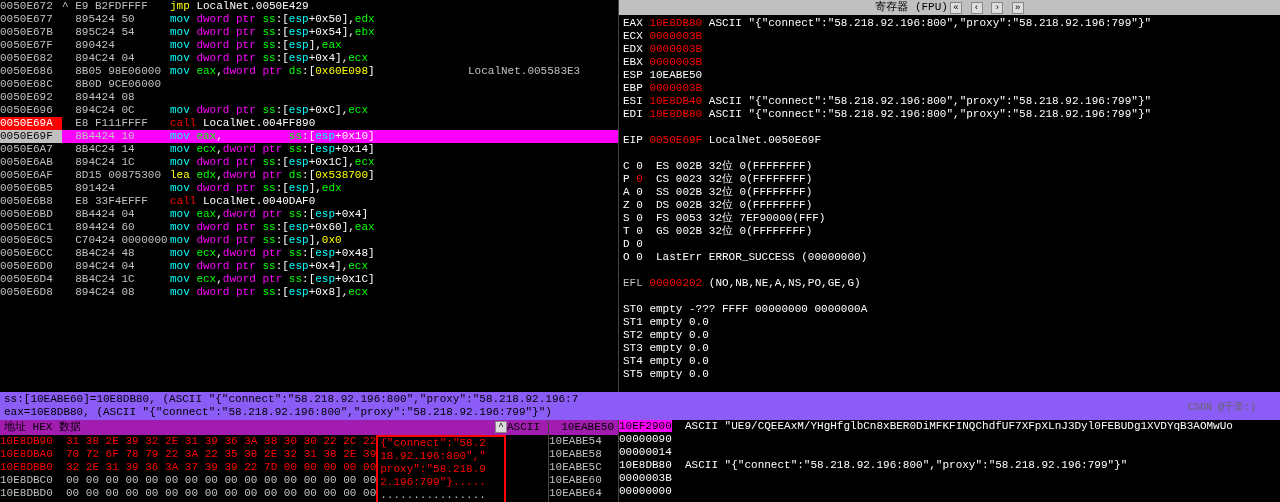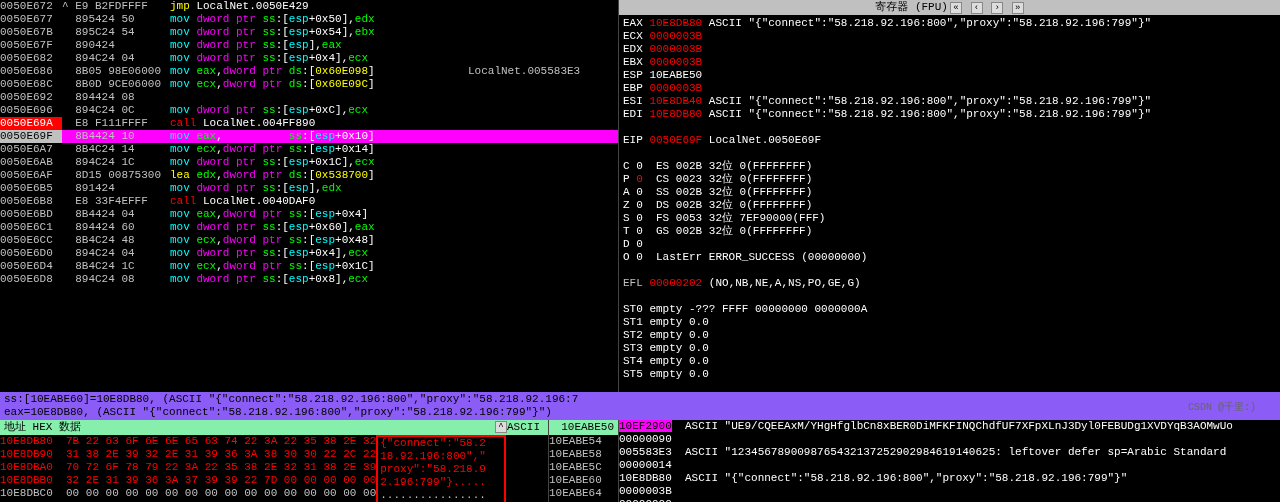--- a/index.html
+++ b/index.html
@@ -15,53 +15,54 @@
 .hl-gray{background:#c0c0c0;color:#000}
 .hl-magenta{background:#f0f;color:#000}
 .y{color:#ff0}.r{color:#f00}.g{color:#0f0}.c{color:#0ff}.w{color:#fff}.m{color:#f0f}
 .reg-panel{width:662px;background:#000;border-left:1px solid #444}
 .reg-title{background:#c0c0c0;color:#000;padding:1px 4px;display:flex;justify-content:center;align-items:center}
 .reg-body{padding:2px 4px}
 .reg-line{white-space:pre}
 .status-bar{background:#8b5cf6;color:#000;padding:1px 4px;height:28px;white-space:pre;overflow:hidden;font-size:11px}
 .bottom{display:flex;height:82px}
 .hex-panel{width:548px;background:#000}
-.hex-hdr{background:#86efac;color:#000;padding:1px 4px}
+.hex-hdr{background:#a21caf;color:#000;padding:1px 4px}
 .hex-row{white-space:pre;color:#c0c0c0}
 .hex-row.r0{color:#f00}
 .ascii-box{border:2px solid #f00;padding:0 2px;width:130px}
 .stack-panel{width:70px;background:#000;border-left:1px solid #444}
 .mem-panel{flex:1;background:#000;border-left:1px solid #444}
 .mem-row{white-space:pre}
 .btn{display:inline-block;width:12px;height:12px;background:#ddd;border:1px solid #888;margin-left:2px;text-align:center;font-size:9px;line-height:10px;color:#000}
 .watermark{position:absolute;right:24px;bottom:88px;font-size:10px;color:#666}
 </style>
 </head>
 <body>
 
 <div class="main">
   <div class="disasm" id="disasm">
       <div class="row"><span class="addr">0050E672</span><span class="bytes">^ E9 B2FDFFFF</span><span class="instr"><span class="y">jmp </span><span class="w">LocalNet.0050E429</span></span><span class="comment"></span></div>
       <div class="row"><span class="addr">0050E677</span><span class="bytes">  895424 50</span><span class="instr"><span class="c">mov </span><span class="m">dword ptr </span><span class="g">ss</span><span class="w">:[</span><span class="c">esp</span><span class="w">+0x50],</span><span class="g">edx</span></span><span class="comment"></span></div>
       <div class="row"><span class="addr">0050E67B</span><span class="bytes">  895C24 54</span><span class="instr"><span class="c">mov </span><span class="m">dword ptr </span><span class="g">ss</span><span class="w">:[</span><span class="c">esp</span><span class="w">+0x54],</span><span class="g">ebx</span></span><span class="comment"></span></div>
       <div class="row"><span class="addr">0050E67F</span><span class="bytes">  890424</span><span class="instr"><span class="c">mov </span><span class="m">dword ptr </span><span class="g">ss</span><span class="w">:[</span><span class="c">esp</span><span class="w">],</span><span class="g">eax</span></span><span class="comment"></span></div>
       <div class="row"><span class="addr">0050E682</span><span class="bytes">  894C24 04</span><span class="instr"><span class="c">mov </span><span class="m">dword ptr </span><span class="g">ss</span><span class="w">:[</span><span class="c">esp</span><span class="w">+0x4],</span><span class="g">ecx</span></span><span class="comment"></span></div>
       <div class="row"><span class="addr">0050E686</span><span class="bytes">  8B05 98E06000</span><span class="instr"><span class="c">mov </span><span class="g">eax</span><span class="w">,</span><span class="m">dword ptr </span><span class="g">ds</span><span class="w">:[</span><span class="y">0x60E098</span><span class="w">]</span></span><span class="comment">LocalNet.005583E3</span></div>
-      <div class="row"><span class="addr">0050E68C</span><span class="bytes">  8B0D 9CE06000</span><span class="instr"><span class="c">mov </span><span class="g">ecx</span><span class="w">,</span><span class="m">dword ptr </span><span class="g">ds</span><span class="w">:[</span><span class="y">0x60E09C</span><span class="w">]</span></span><span class="comment"></span></div>
+      <div class="row"><span class="addr">0050E68C</span><span class="bytes">  8B0D 9CE06000</span><span class="comment"></span></div>
       <div class="row"><span class="addr">0050E692</span><span class="bytes">  894424 08</span><span class="comment"></span></div>
       <div class="row"><span class="addr">0050E696</span><span class="bytes">  894C24 0C</span><span class="instr"><span class="c">mov </span><span class="m">dword ptr </span><span class="g">ss</span><span class="w">:[</span><span class="c">esp</span><span class="w">+0xC],</span><span class="g">ecx</span></span><span class="comment"></span></div>
       <div class="row"><span class="addr hl-red">0050E69A</span><span class="bytes">  E8 F111FFFF</span><span class="instr"><span class="r">call </span><span class="w">LocalNet.004FF890</span></span><span class="comment"></span></div>
       <div class="row hl-magenta"><span class="addr hl-gray">0050E69F</span><span class="bytes">  8B4424 10</span><span class="instr"><span class="c">mov </span><span class="g">eax</span><span class="w">,</span><span class="m">dword ptr </span><span class="g">ss</span><span class="w">:[</span><span class="c">esp</span><span class="w">+0x10]</span></span><span class="comment"></span></div>
       <div class="row"><span class="addr">0050E6A7</span><span class="bytes">  8B4C24 14</span><span class="instr"><span class="c">mov </span><span class="g">ecx</span><span class="w">,</span><span class="m">dword ptr </span><span class="g">ss</span><span class="w">:[</span><span class="c">esp</span><span class="w">+0x14]</span></span><span class="comment"></span></div>
       <div class="row"><span class="addr">0050E6AB</span><span class="bytes">  894C24 1C</span><span class="instr"><span class="c">mov </span><span class="m">dword ptr </span><span class="g">ss</span><span class="w">:[</span><span class="c">esp</span><span class="w">+0x1C],</span><span class="g">ecx</span></span><span class="comment"></span></div>
       <div class="row"><span class="addr">0050E6AF</span><span class="bytes">  8D15 00875300</span><span class="instr"><span class="y">lea </span><span class="g">edx</span><span class="w">,</span><span class="m">dword ptr </span><span class="g">ds</span><span class="w">:[</span><span class="y">0x538700</span><span class="w">]</span></span><span class="comment"></span></div>
       <div class="row"><span class="addr">0050E6B5</span><span class="bytes">  891424</span><span class="instr"><span class="c">mov </span><span class="m">dword ptr </span><span class="g">ss</span><span class="w">:[</span><span class="c">esp</span><span class="w">],</span><span class="g">edx</span></span><span class="comment"></span></div>
       <div class="row"><span class="addr">0050E6B8</span><span class="bytes">  E8 33F4EFFF</span><span class="instr"><span class="r">call </span><span class="w">LocalNet.0040DAF0</span></span><span class="comment"></span></div>
       <div class="row"><span class="addr">0050E6BD</span><span class="bytes">  8B4424 04</span><span class="instr"><span class="c">mov </span><span class="g">eax</span><span class="w">,</span><span class="m">dword ptr </span><span class="g">ss</span><span class="w">:[</span><span class="c">esp</span><span class="w">+0x4]</span></span><span class="comment"></span></div>
       <div class="row"><span class="addr">0050E6C1</span><span class="bytes">  894424 60</span><span class="instr"><span class="c">mov </span><span class="m">dword ptr </span><span class="g">ss</span><span class="w">:[</span><span class="c">esp</span><span class="w">+0x60],</span><span class="g">eax</span></span><span class="comment"></span></div>
+      <div class="row"><span class="addr">0050E6C5</span><span class="bytes">  C70424 0000000</span><span class="instr"><span class="c">mov </span><span class="m">dword ptr </span><span class="g">ss</span><span class="w">:[</span><span class="c">esp</span><span class="w">],</span><span class="y">0x0</span></span><span class="comment"></span></div>
       <div class="row"><span class="addr">0050E6CC</span><span class="bytes">  8B4C24 48</span><span class="instr"><span class="c">mov </span><span class="g">ecx</span><span class="w">,</span><span class="m">dword ptr </span><span class="g">ss</span><span class="w">:[</span><span class="c">esp</span><span class="w">+0x48]</span></span><span class="comment"></span></div>
       <div class="row"><span class="addr">0050E6D0</span><span class="bytes">  894C24 04</span><span class="instr"><span class="c">mov </span><span class="m">dword ptr </span><span class="g">ss</span><span class="w">:[</span><span class="c">esp</span><span class="w">+0x4],</span><span class="g">ecx</span></span><span class="comment"></span></div>
       <div class="row"><span class="addr">0050E6D4</span><span class="bytes">  8B4C24 1C</span><span class="instr"><span class="c">mov </span><span class="g">ecx</span><span class="w">,</span><span class="m">dword ptr </span><span class="g">ss</span><span class="w">:[</span><span class="c">esp</span><span class="w">+0x1C]</span></span><span class="comment"></span></div>
       <div class="row"><span class="addr">0050E6D8</span><span class="bytes">  894C24 08</span><span class="instr"><span class="c">mov </span><span class="m">dword ptr </span><span class="g">ss</span><span class="w">:[</span><span class="c">esp</span><span class="w">+0x8],</span><span class="g">ecx</span></span><span class="comment"></span></div>
     </div>
   <div class="reg-panel">
     <div class="reg-title">
       <span>寄存器 (FPU)</span>
       <span>
         <span class="btn">«</span>
@@ -79,21 +80,20 @@
 
 <div class="bottom">
   <div class="hex-panel">
     <div class="hex-hdr">
       <span>地址    HEX 数据</span>
       <span style="float:right;margin-right:4px">ASCII</span>
       <span class="btn" style="float:right">^</span>
     </div>
     <div style="display:flex">
       <div id="hexrows">
-          <div class="hex-row r0">10E8DB80  7B 22 63 6F 6E 6E 65 63 74 22 3A 22 35 38 2E 32</div>
           <div class="hex-row r0">10E8DB90  31 38 2E 39 32 2E 31 39 36 3A 38 30 30 22 2C 22</div>
           <div class="hex-row r0">10E8DBA0  70 72 6F 78 79 22 3A 22 35 38 2E 32 31 38 2E 39</div>
           <div class="hex-row r0">10E8DBB0  32 2E 31 39 36 3A 37 39 39 22 7D 00 00 00 00 00</div>
           <div class="hex-row">10E8DBC0  00 00 00 00 00 00 00 00 00 00 00 00 00 00 00 00</div>
           <div class="hex-row">10E8DBD0  00 00 00 00 00 00 00 00 00 00 00 00 00 00 00 00</div>
         </div>
       <div class="ascii-box" id="asciirows">
           <div class="hex-row r0">{"connect":"58.2</div>
           <div class="hex-row r0">18.92.196:800","</div>
           <div class="hex-row r0">proxy":"58.218.9</div>
@@ -110,21 +110,20 @@
         <div class="hex-row">10EABE5C</div>
         <div class="hex-row">10EABE60</div>
         <div class="hex-row">10EABE64</div>
         <div class="hex-row">10EABE68</div>
       </div>
   </div>
   <div class="mem-panel">
     <div id="memrows">
         <div class="mem-row"><span class="hl-magenta">10EF2900</span>  <span class="w">ASCII "UE9/CQEEAxM/YHgHfglbCn8xBER0DiMFKFINQChdfUF7XFpXLnJ3Dyl0FEBUDg1XVDYqB3AOMwUo</span></div>
         <div class="mem-row"><span class="w">00000090</span>  <span class="w"></span></div>
-        <div class="mem-row"><span class="w">005583E3</span>  <span class="w">ASCII "1234567890098765432137252902984619140625: leftover defer sp=Arabic Standard</span></div>
         <div class="mem-row"><span class="w">00000014</span>  <span class="w"></span></div>
         <div class="mem-row"><span class="w">10E8DB80</span>  <span class="w">ASCII "{"connect":"58.218.92.196:800","proxy":"58.218.92.196:799"}"</span></div>
         <div class="mem-row"><span class="w">0000003B</span>  <span class="w"></span></div>
         <div class="mem-row"><span class="w">00000000</span>  <span class="w"></span></div>
       </div>
   </div>
 </div>
 
 <div class="watermark">CSDN @千里:)</div>
 

